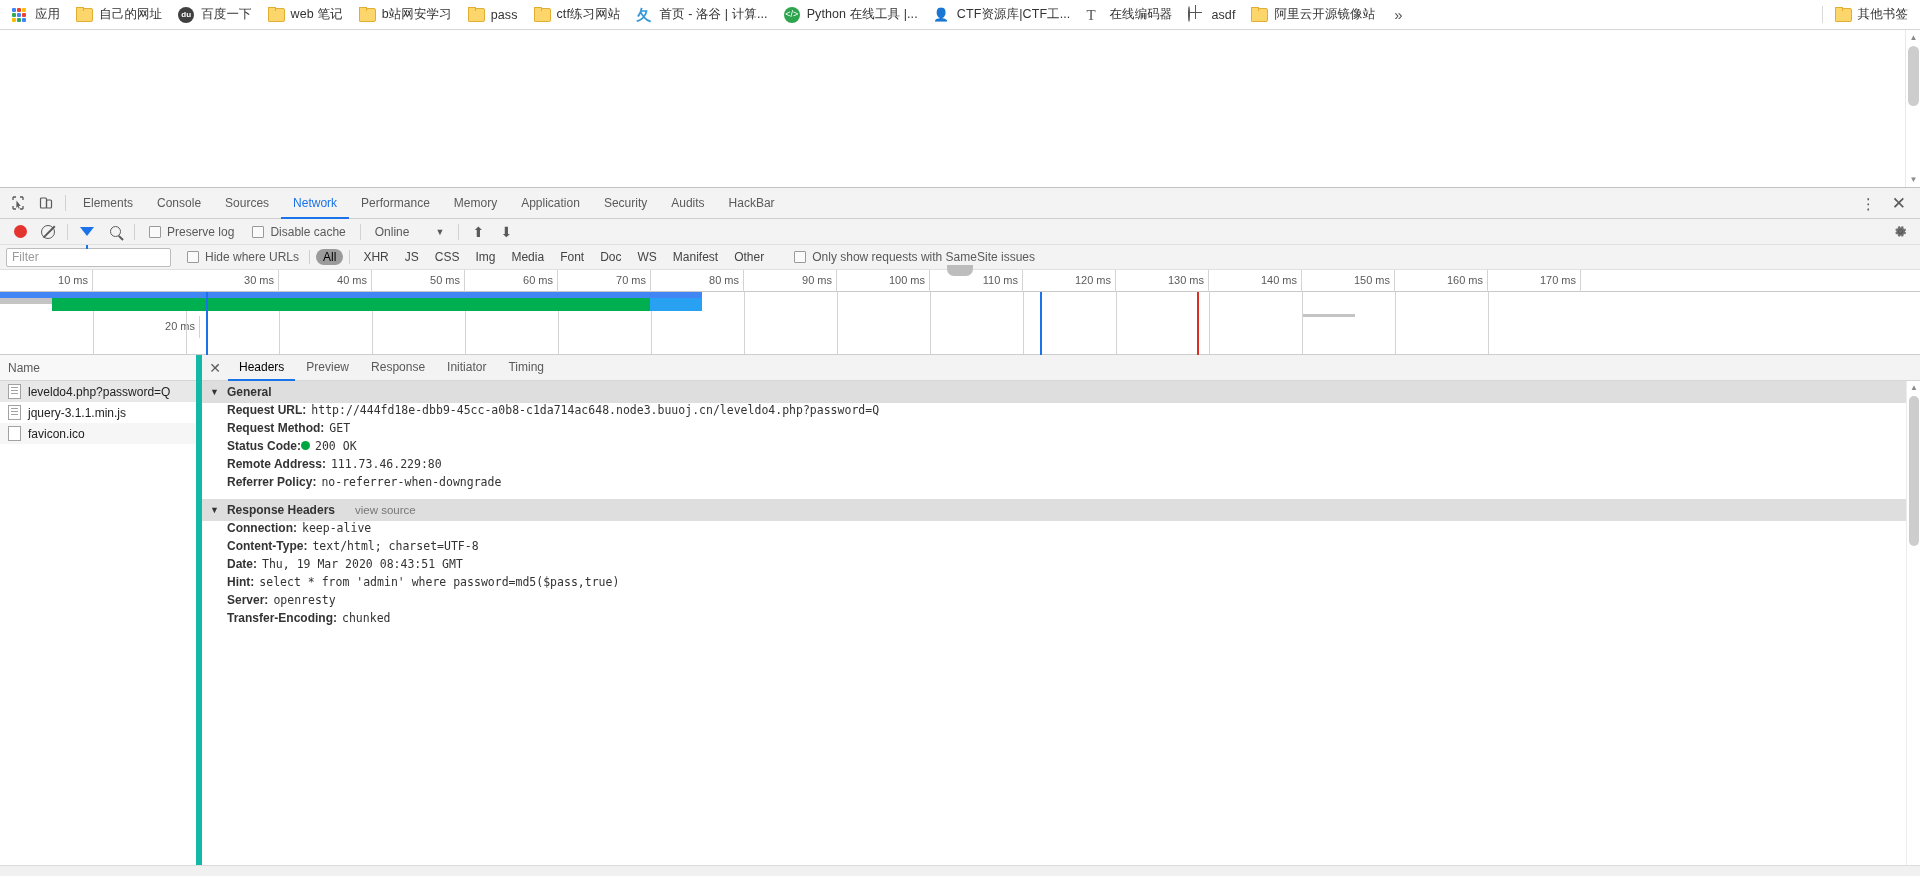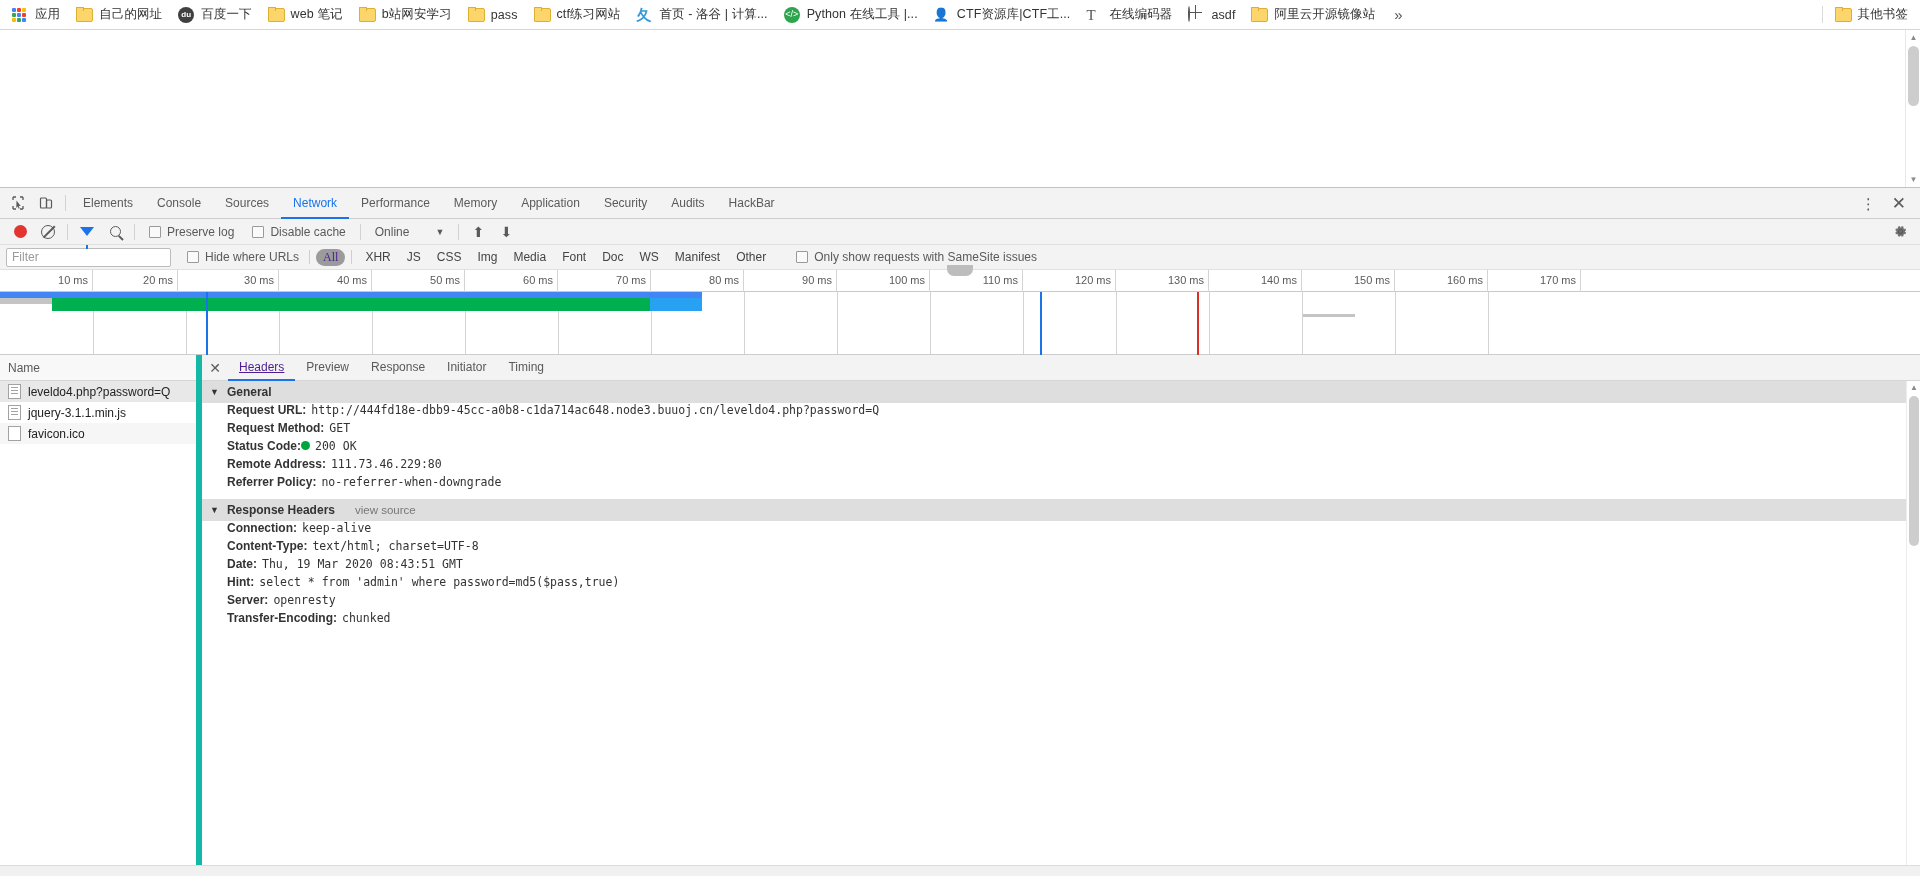--- a/index.html
+++ b/index.html
@@ -139,21 +139,21 @@
     border-bottom:1px solid #e0e0e0; padding:0 6px;
   }
   .filter-input {
     width:165px; height:19px; border:1px solid #bcbcbc; background:#fff; border-radius:2px;
     font-size:12px; color:#333; padding:0 5px; font-family:"Liberation Sans", sans-serif;
     outline:none;
   }
   .filter-input::placeholder { color:#9a9a9a; }
   .hide-urls { display:flex; align-items:center; gap:6px; margin-left:16px; cursor:default;}
   .ftype { padding:1px 7px; margin:0 1px; border-radius:9px; cursor:default; color:#444; font-size:12px;}
-  .ftype.active { background:#9b9b9b; color:#4c1d95;font-family:Liberation Serif, serif; }
+  .ftype.active { background:#9b9b9b; color:#000000; }
   .fsep { width:1px; height:14px; background:#cfcfcf; margin:0 5px; }
   .samesite { display:flex; align-items:center; gap:6px; margin-left:22px; cursor:default;}
 
   
   .overview { position:relative; height:85px; background:#fff; border-bottom:1px solid #cdcdcd; }
   .ov-grabber { position:absolute; top:-5px; left:50%; transform:translateX(-50%); width:26px;height:11px;
     background:#bdbdbd; border-radius:0 0 7px 7px; z-index:5;}
   .ruler { position:absolute; top:0; left:0; right:0; height:22px; border-bottom:1px solid #c9c9c9; }
   .tick { position:absolute; top:0; height:22px; border-right:1px solid #d4d4d4; }
   .tick span { position:absolute; right:4px; top:4px; font-size:11px; color:#5a5a5a; white-space:nowrap;}
@@ -179,21 +179,21 @@
     content:""; position:absolute; left:2px; top:2px; right:2px; bottom:2px;
     background:repeating-linear-gradient(to bottom, #a2a2a2 0 1px, transparent 1px 3px);
   }
 
   
   .detail { flex:1; display:flex; flex-direction:column; background:#fff; position:relative; min-width:0;}
   .det-tabbar { height:26px; display:flex; align-items:stretch; border-bottom:1px solid #d6d6d6; background:#f3f3f3; }
   .det-close { width:26px; display:flex; align-items:center; justify-content:center; color:#5a5a5a; font-size:14px; cursor:default;}
   .det-tab { display:flex; align-items:center; padding:0 11px; font-size:12px; color:#5a5a5a; cursor:default;
              border-bottom:2px solid transparent; margin-bottom:-1px;}
-  .det-tab.active { color:#4c1d95; border-bottom-color:#1a73e8;text-decoration:underline; }
+  .det-tab.active { color:#000000; border-bottom-color:#1a73e8; }
   .det-body { flex:1; overflow:hidden; position:relative; }
   .sec-head {
     height:22px; display:flex; align-items:center; gap:8px; background:#dedede;
     padding:0 8px; font-size:12px; font-weight:bold; color:#333; cursor:default;
   }
   .tri { font-size:9px; color:#333; }
   .view-source { font-weight:normal; color:#777; font-size:11.5px; margin-left:12px; cursor:default;}
   .hdr-row { display:flex; align-items:baseline; padding:0 0 4px 25px; font-size:12px; line-height:14px;}
   .hdr-key { font-weight:bold; color:#333; white-space:nowrap; }
   .hdr-val { color:#333; margin-left:5px; font-family:"DejaVu Sans Mono", monospace; font-size:11.5px; word-break:break-all;}
@@ -413,21 +413,21 @@
       </div>
     </div>
 
     <div class="overview">
       <div class="ov-grabber"></div>
 
       <div class="ruler">
         <div class="tick" style="left:0px;width:93px;">
             <span>10 ms</span>
           </div>
-        <div class="tick" style="left:85px;width:93px;">
+        <div class="tick" style="left:107px;width:93px;margin-top:46px;">
             <span>20 ms</span>
           </div>
         <div class="tick" style="left:186px;width:93px;">
             <span>30 ms</span>
           </div>
         <div class="tick" style="left:279px;width:93px;">
             <span>40 ms</span>
           </div>
         <div class="tick" style="left:372px;width:93px;">
             <span>50 ms</span>

